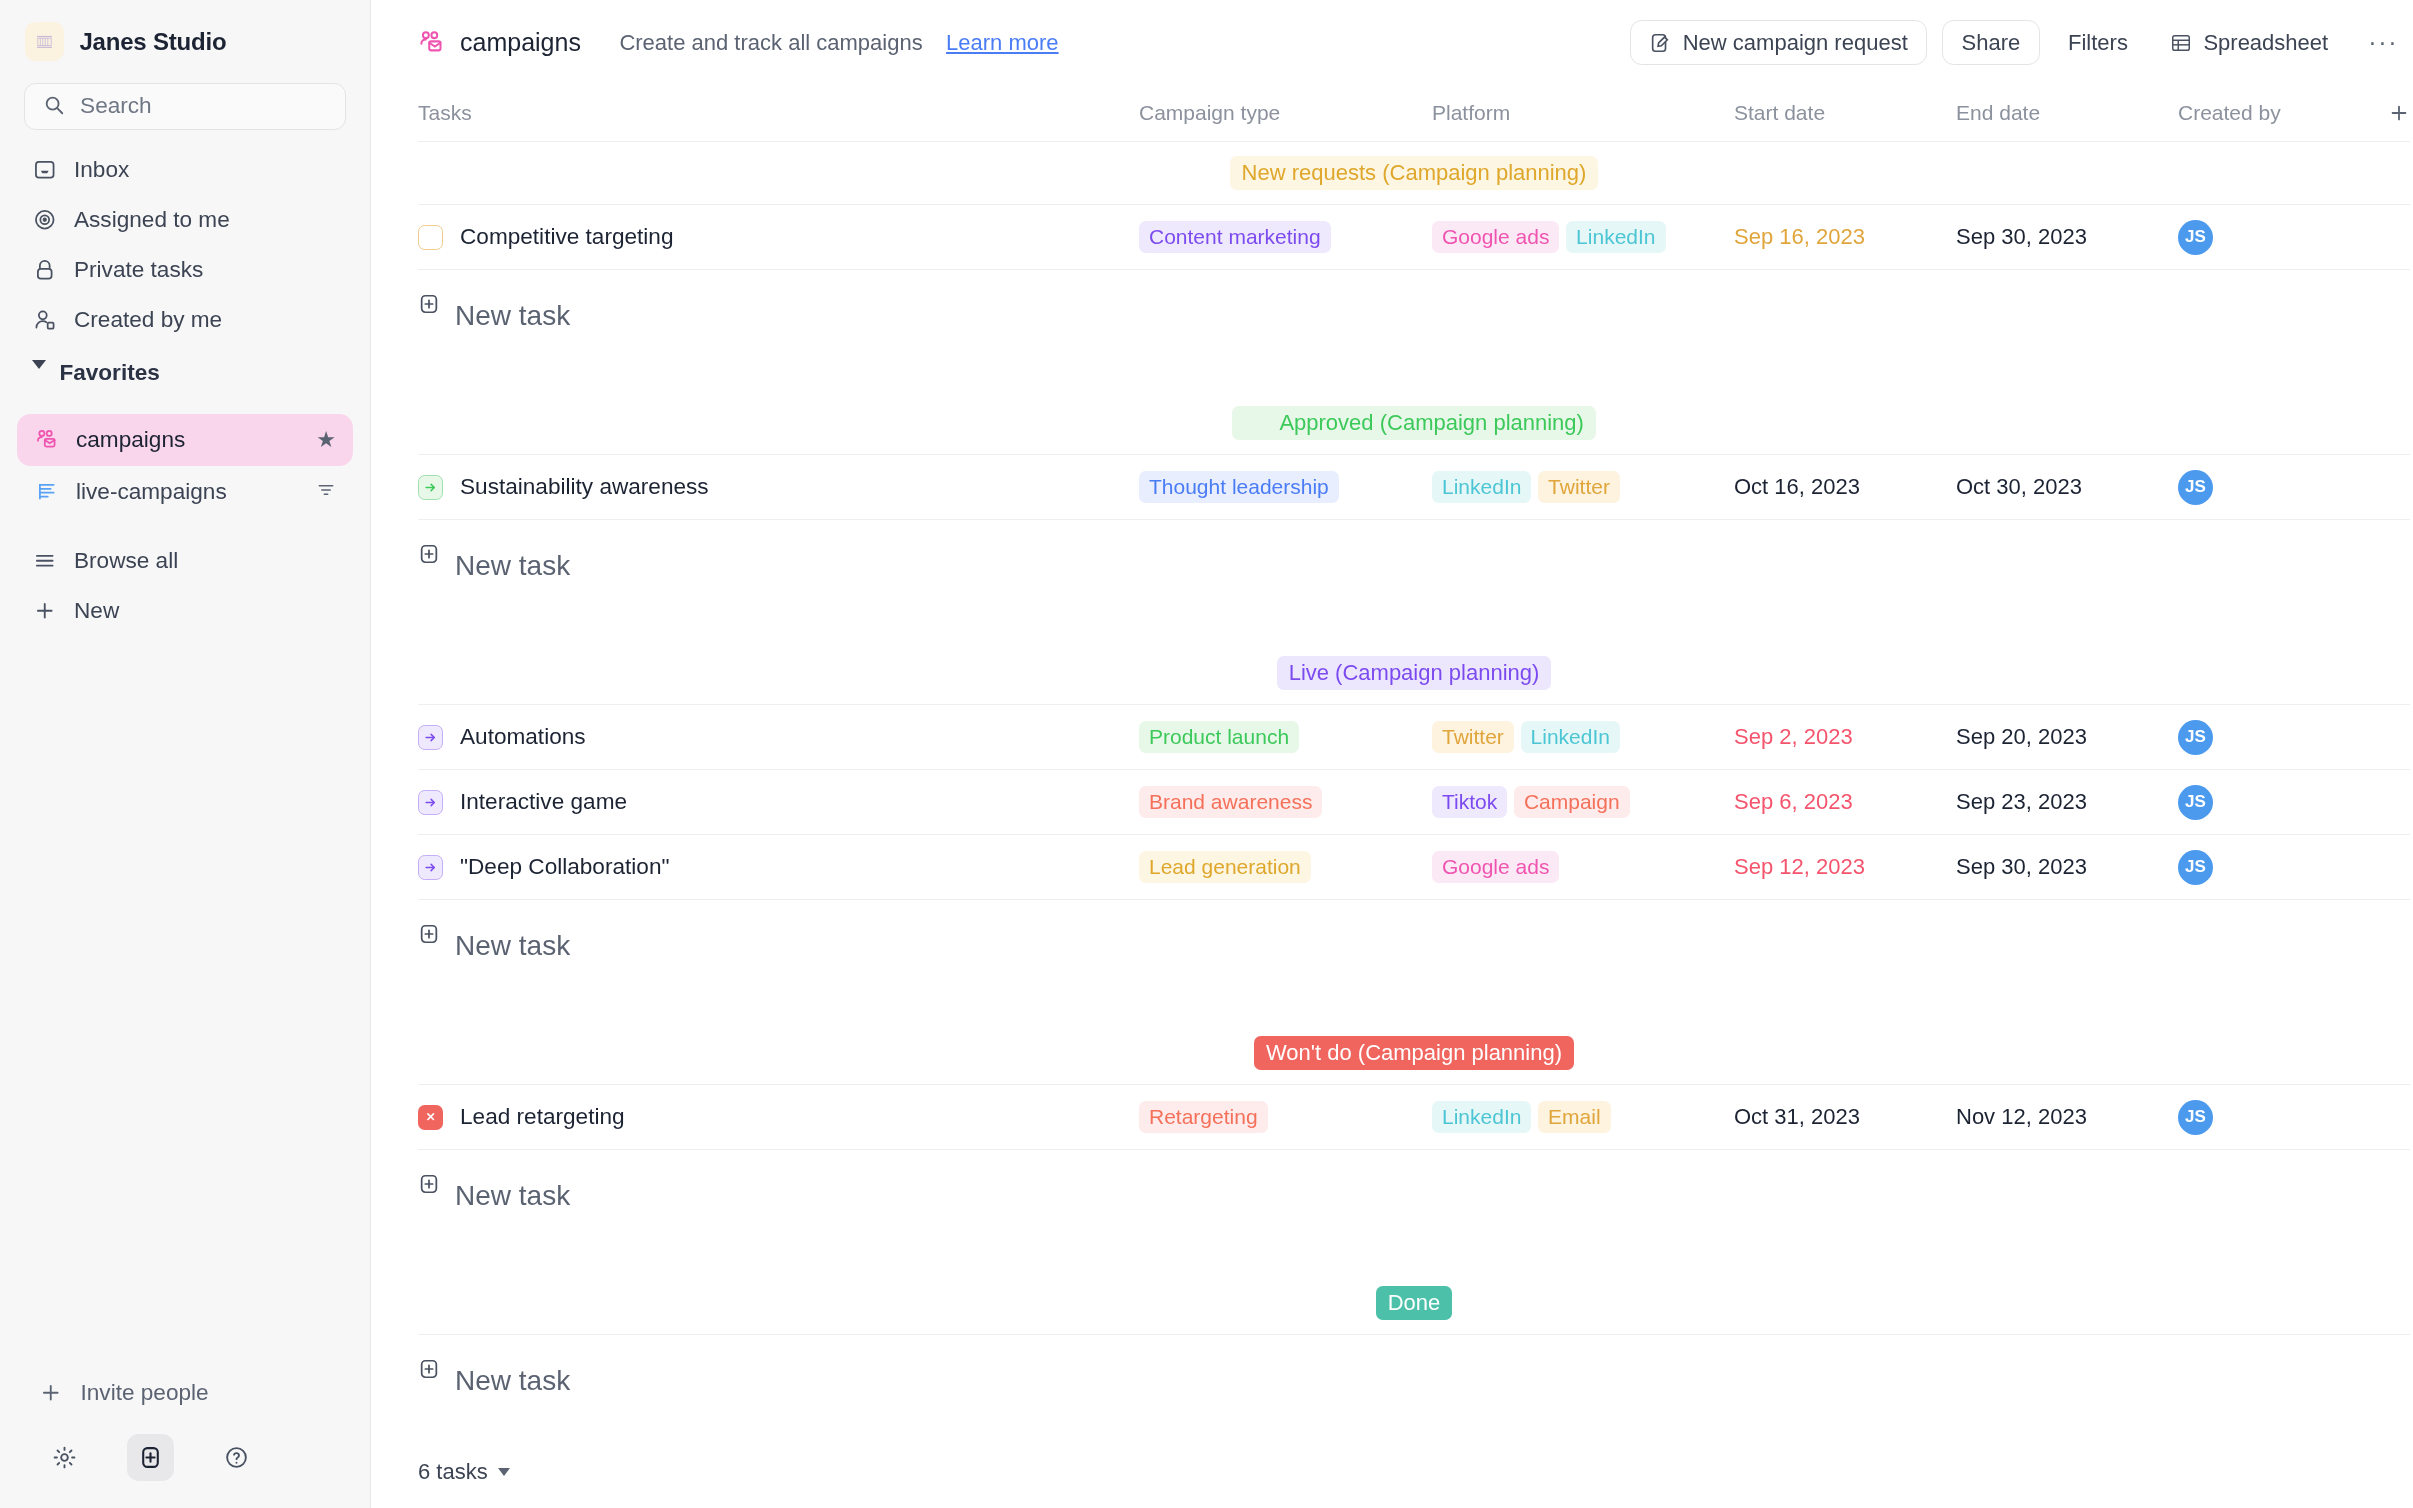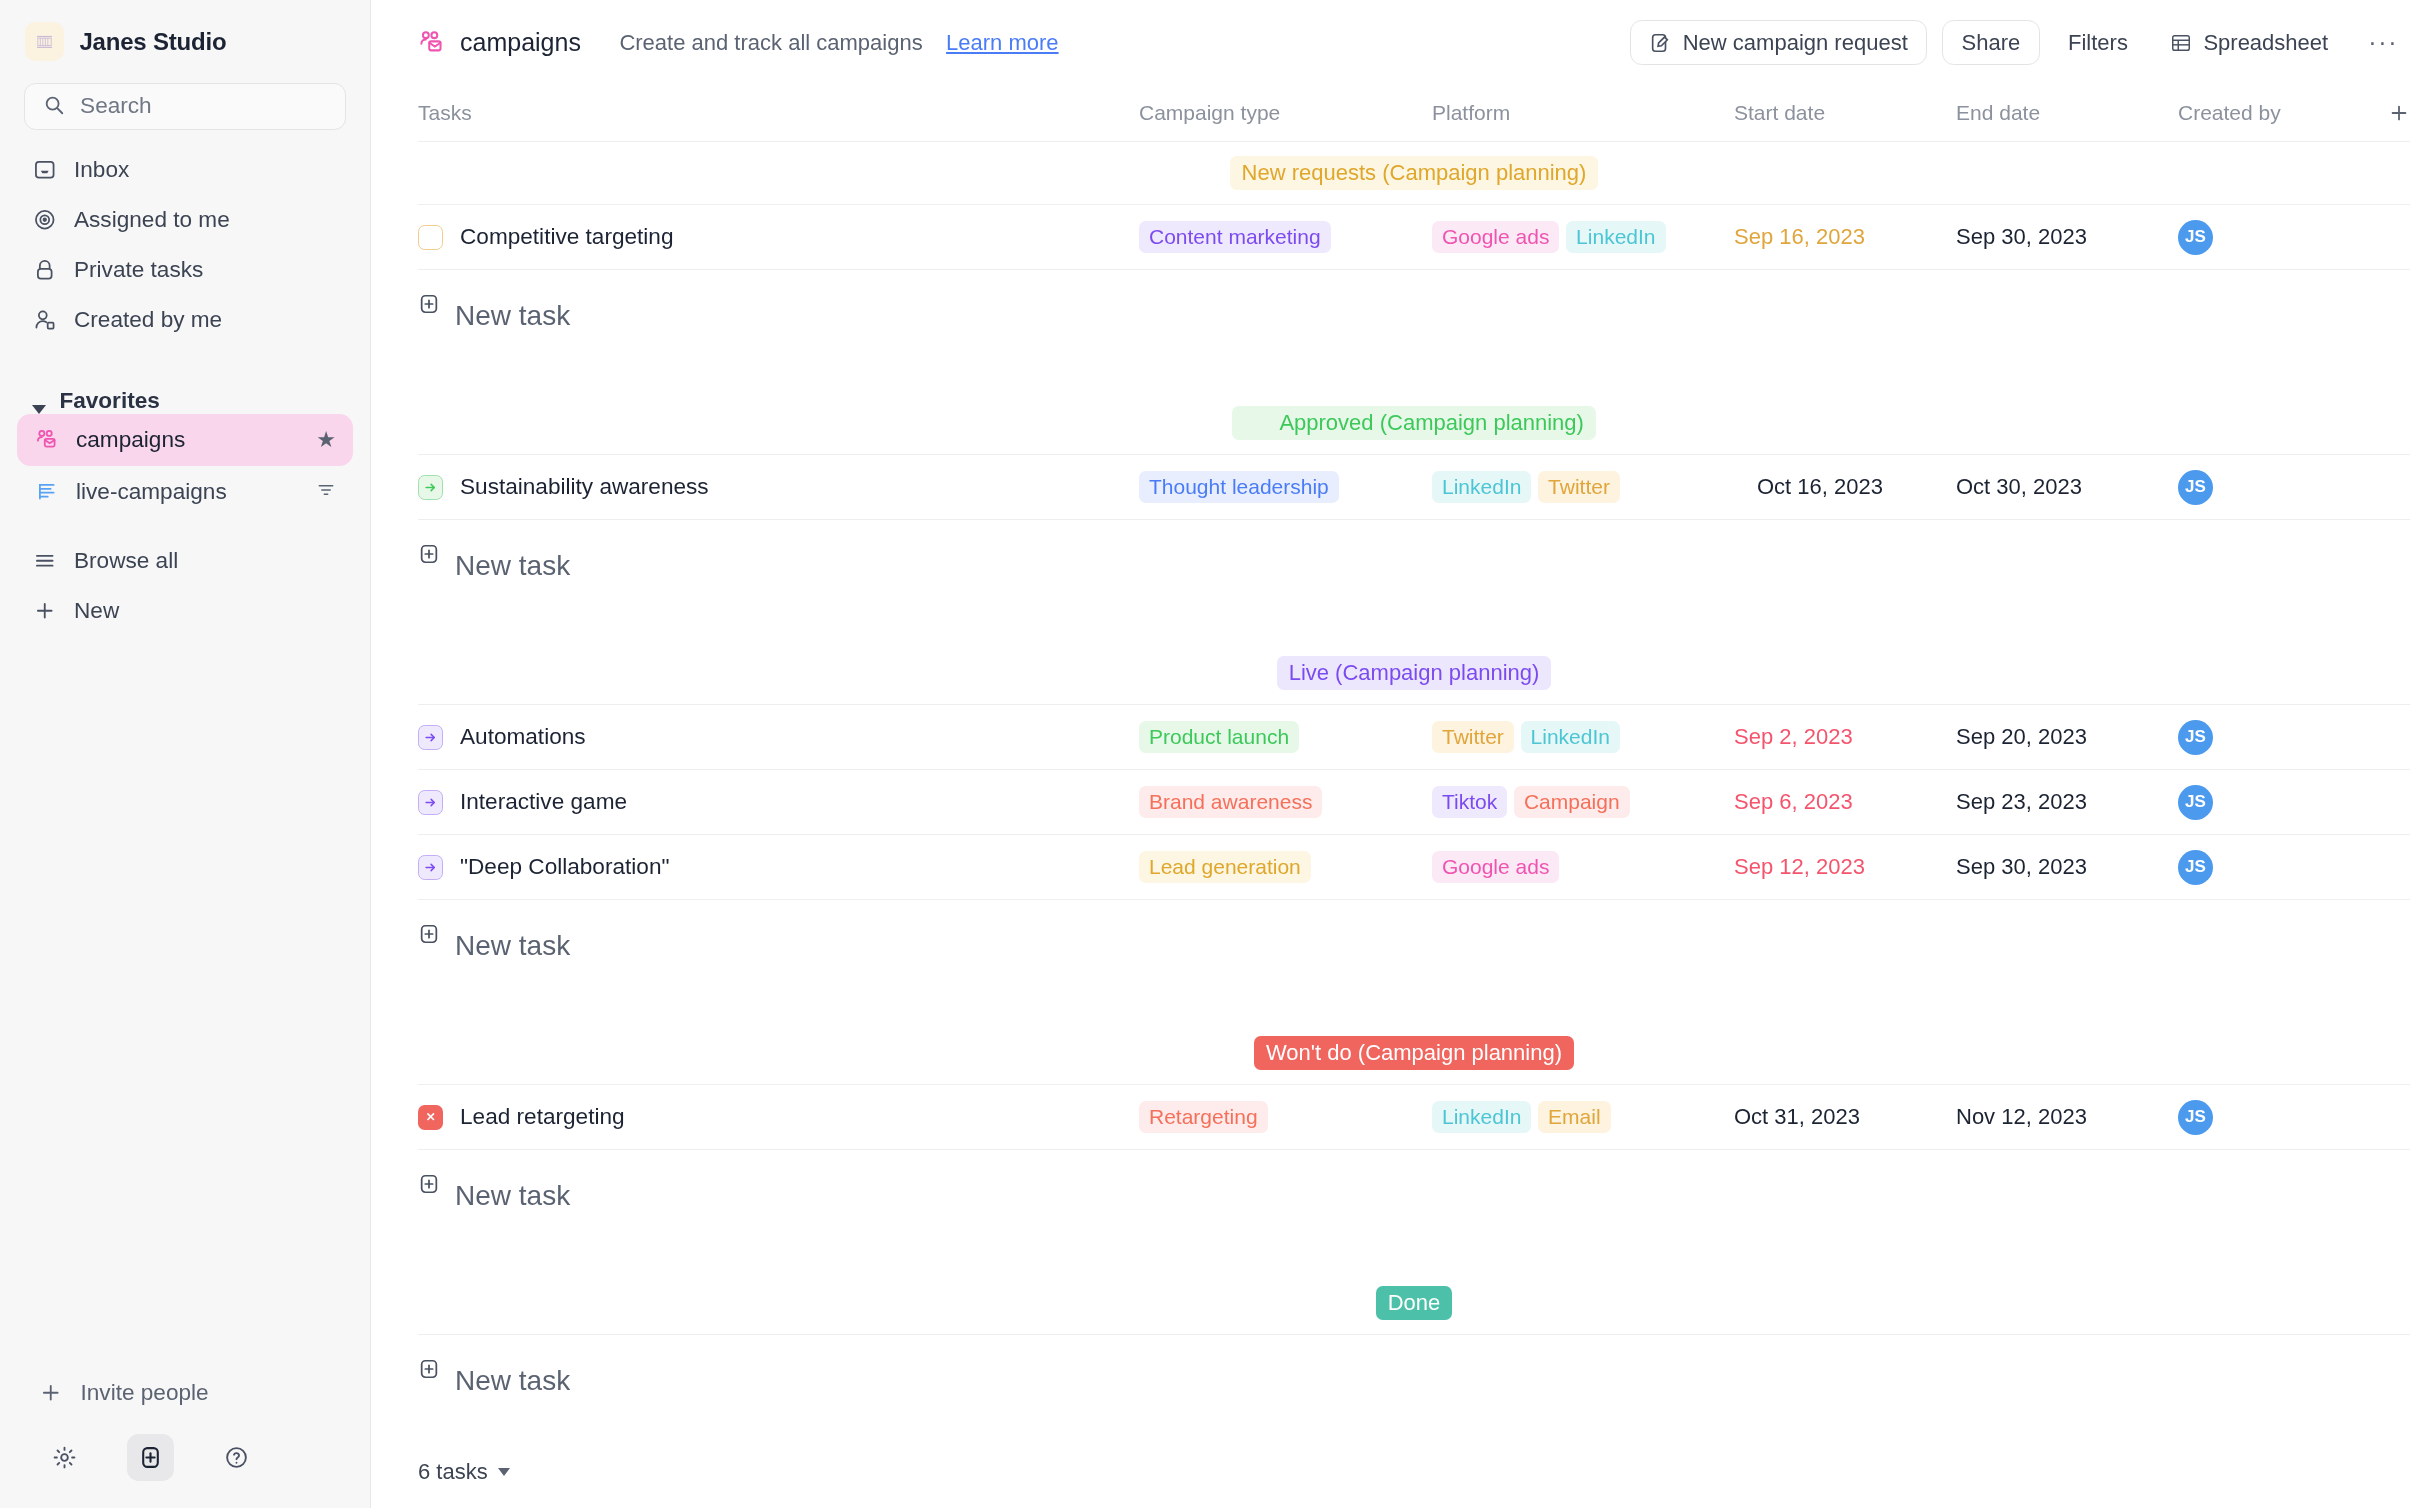--- a/index.html
+++ b/index.html
@@ -47,21 +47,21 @@
 
   .nav-item {
     display: flex; align-items: center; gap: 17px;
     height: 50px; padding: 0 15px; margin: 0 0px;
     border-radius: 10px; cursor: pointer;
   }
   .nav-item .lbl { font-size: 22.6px; color: #3c4453; }
   .nav-icon { width: 25px; height: 25px; flex: none; display:flex; align-items:center; justify-content:center; }
 
   .section-head {
-    display: flex; align-items: flex-end; gap: 13.4px;
+    display: flex; align-items: flex-start; gap: 13.4px;
     height: 54px; padding: 0 15px; margin-top: 15px;
   }
   .section-head .lbl { font-size: 22.6px; font-weight: 700; color: #2b3244; }
   .caret { width: 0; height: 0; border-left: 7.5px solid transparent; border-right: 7.5px solid transparent; border-top: 9.2px solid #3c4453; }
 
   .fav-item {
     display: flex; align-items: center; gap: 17px;
     height: 52px; padding: 0 17px;
     border-radius: 13.4px; cursor: pointer;
   }
@@ -433,21 +433,21 @@
                 </span>
                 <span class="tname">Sustainability awareness</span>
               </div>
               <div class="c-type"><span class="chip" style="background:#e8eefd;color:#4a7cf6;">Thought leadership</span></div>
               <div class="c-plat">
                 <span class="chips">
                   <span class="chip" style="background:#e6f7f7;color:#4cc6d4;">LinkedIn</span>
                   <span class="chip" style="background:#fdf3de;color:#e0a53b;">Twitter</span>
                 </span>
               </div>
-              <div class="c-start"><span class="dt" style="color:#1c2333;margin-left:23px;">Oct 16, 2023</span></div>
+              <div class="c-start"><span class="dt" style="color:#1c2333;">Oct 16, 2023</span></div>
               <div class="c-end"><span class="dt" style="color:#1c2333;">Oct 30, 2023</span></div>
               <div class="c-by">
                 <span class="avatar">JS</span>
               </div>
             </div>
             <div class="newtask">
               <span style="display:flex;">
                 <svg width="22" height="22" viewBox="0 0 24 24" fill="none" stroke="#4a5262" stroke-width="1.9">
                   <rect x="4" y="3" width="16" height="18" rx="4"></rect>
                   <line x1="12" y1="8" x2="12" y2="16" stroke-linecap="round"></line>

